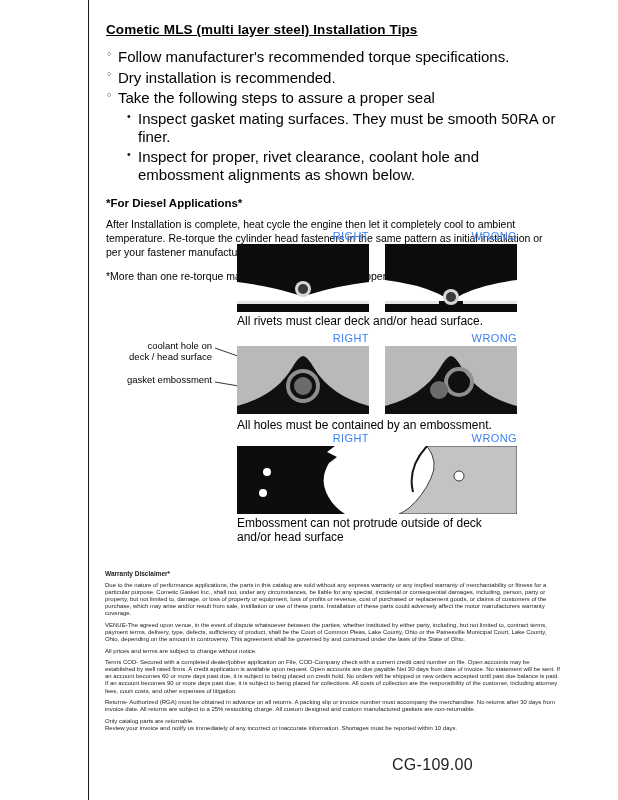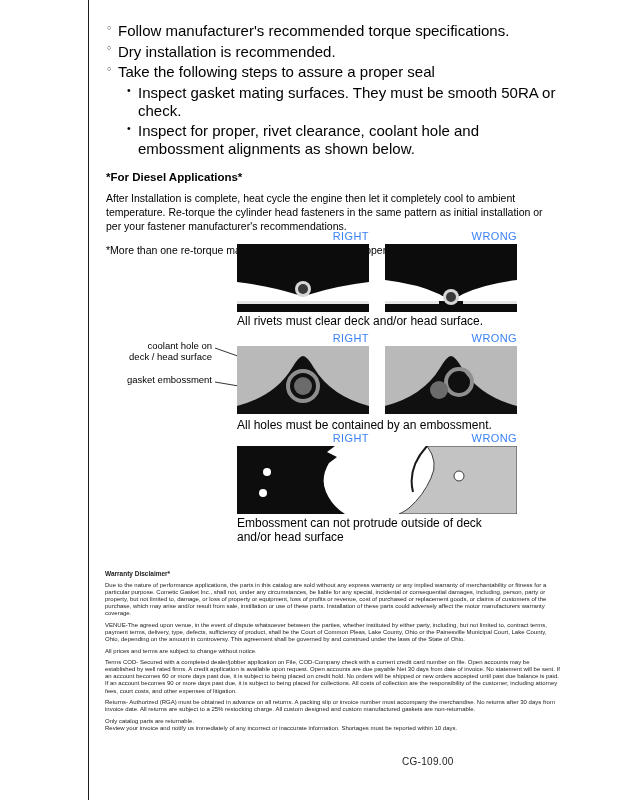--- a/index.html
+++ b/index.html
@@ -28,37 +28,38 @@
   .fig-img svg { display:block; width:100%; height:100%; }
   .fig-caption { position:absolute; font-size:12px; line-height:1.2; color:#000; white-space:pre-line; }
   .callout { position:absolute; font-size:9.5px; line-height:1.2; text-align:right; white-space:pre-line; }
   .pointer-lines { position:absolute; }
 
   .disclaimer { position:absolute; left:105px; top:570px; width:456px; color:#1b1b1b; }
   .disclaimer-heading { font-size:6.5px; font-weight:bold; margin-bottom:5px; }
   .fineprint { font-size:6px; line-height:1.18; margin-bottom:4.5px; }
   .fineprint.tight { margin-bottom:0.5px; }
 
-  .doc-code { position:absolute; left:402px; top:756px; font-size:10px; color:#222; letter-spacing:.3px; }
+  .doc-code { position:absolute; left:392px; top:756px; font-size:16px; color:#222; letter-spacing:.3px; }
 </style>
 </head>
 <body>
 
 <div class="page">
   <div class="left-rule"></div>
 
   <div class="top-text">
+    <div class="title">Cometic MLS (multi layer steel) Installation Tips</div>
 
     <ul class="bullets">
       <li>Follow manufacturer's recommended torque specifications.</li>
       <li>Dry installation is recommended.</li>
       <li>
         <span>Take the following steps to assure a proper seal</span>
         <ul class="sub-bullets">
-          <li>Inspect gasket mating surfaces.  They must be smooth 50RA or check.</li>
+          <li>Inspect gasket mating surfaces.  They must be smooth 50RA or finer.</li>
           <li>Inspect for proper, rivet clearance, coolant hole and embossment alignments as shown below.</li>
         </ul>
       </li>
     </ul>
 
     <div class="section-heading">*For Diesel Applications*</div>
     <div class="para">After Installation is complete, heat cycle the engine then let it completely cool to ambient temperature. Re-torque the cylinder head fasteners in the same pattern as initial installation or per your fastener manufacturer's recommendations.</div>
     <div class="para">*More than one re-torque may be required to achieve proper fastener stretch*</div>
   </div>
 

